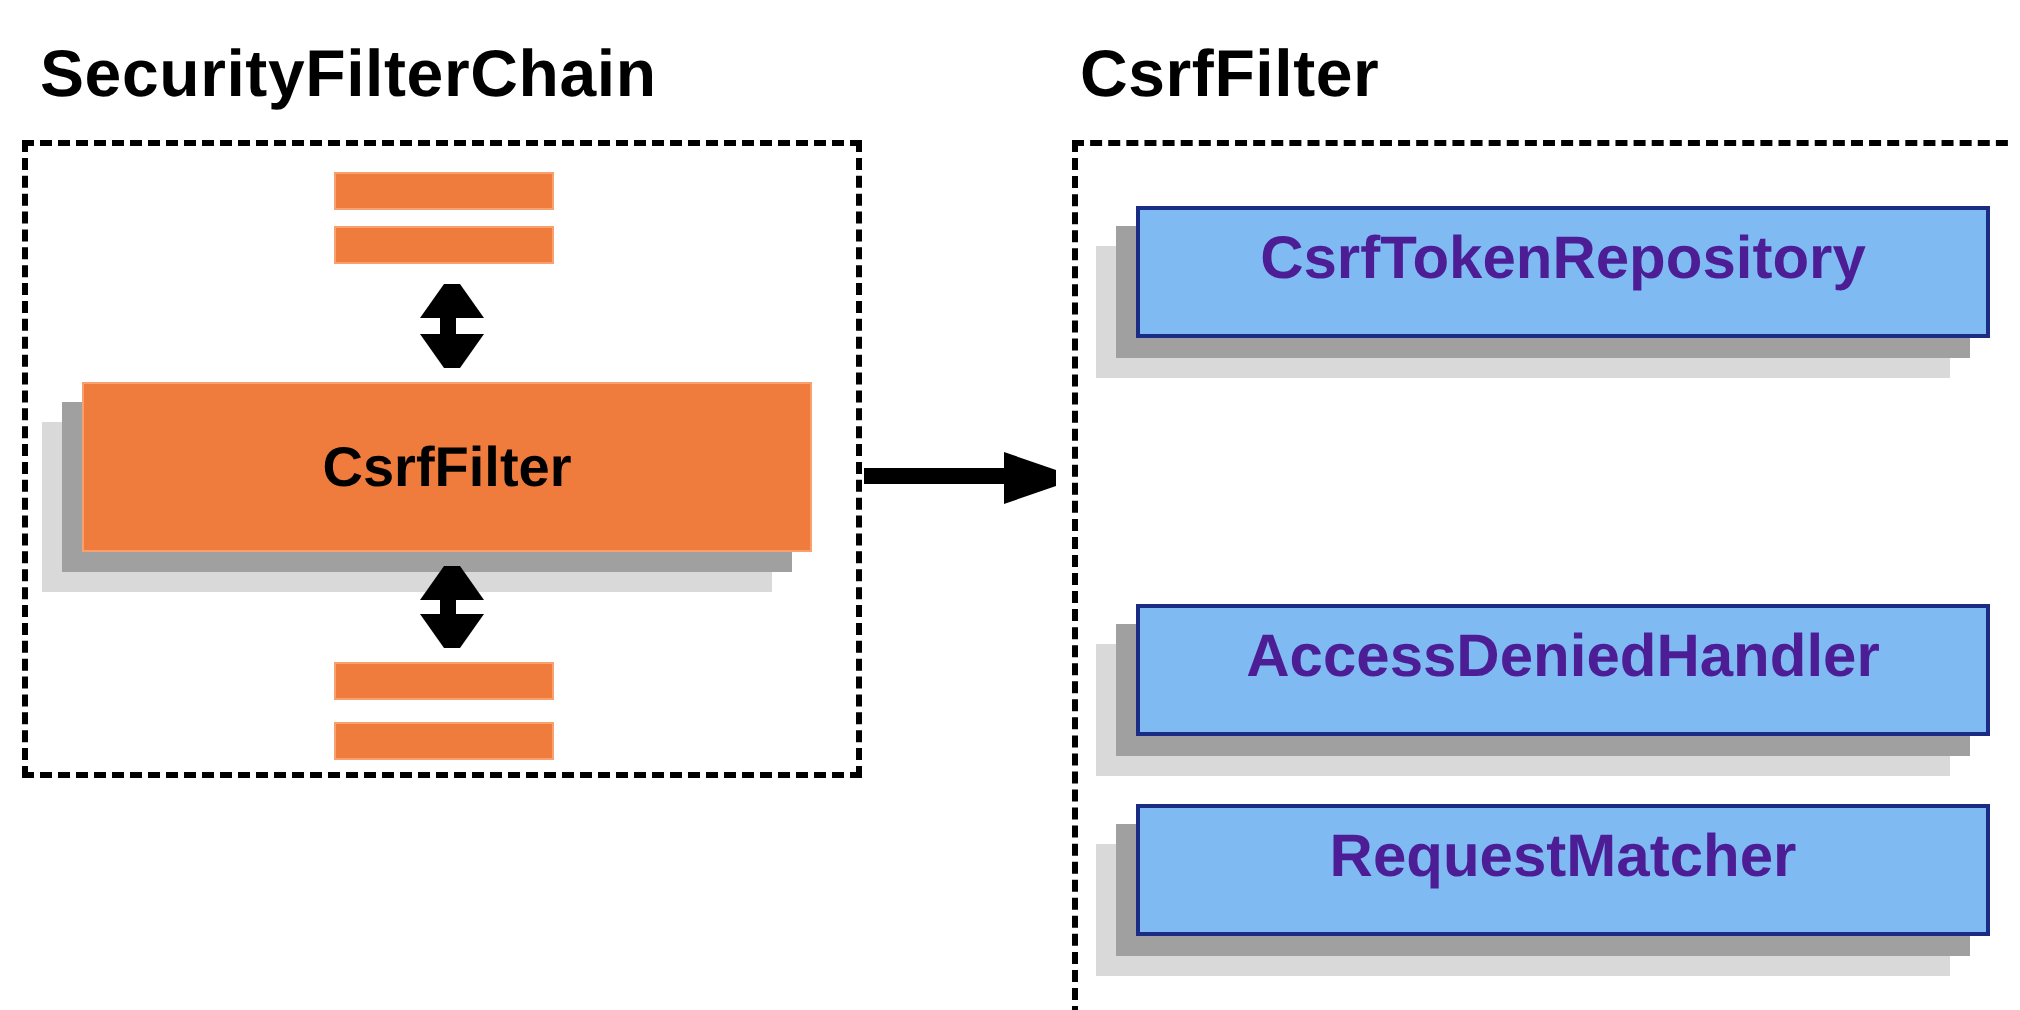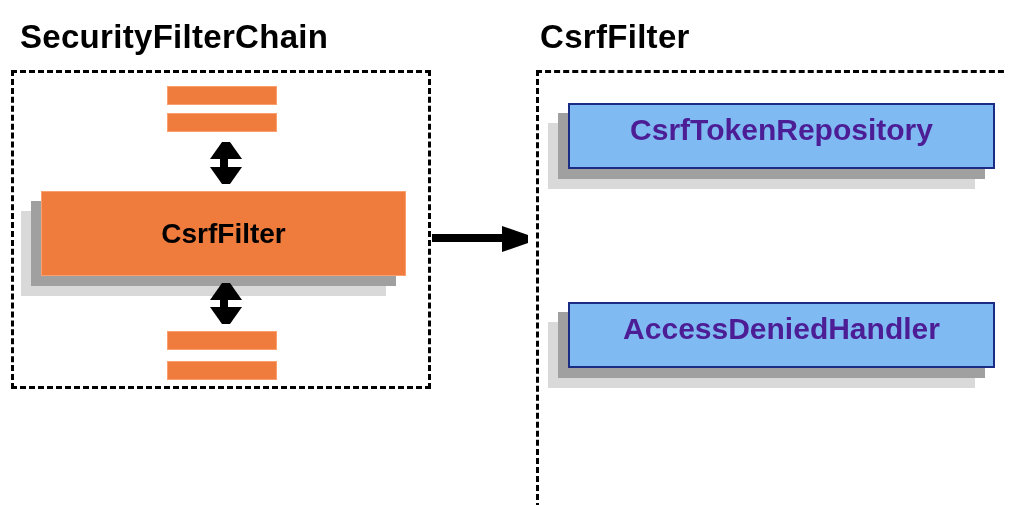--- a/index.html
+++ b/index.html
@@ -124,14 +124,17 @@
   </div>
 
   <div class="dashed-box" style="left:528px;top:62px;width:477px;height:439px;"></div>
 
   <div class="component" style="top:95px;">
     <span>CsrfTokenRepository</span>
   </div>
   <div class="component" style="top:294px;">
     <span>AccessDeniedHandler</span>
   </div>
+  <div class="component" style="top:394px;">
+    <span>RequestMatcher</span>
+  </div>
 
 </div>
 
 </body></html>

